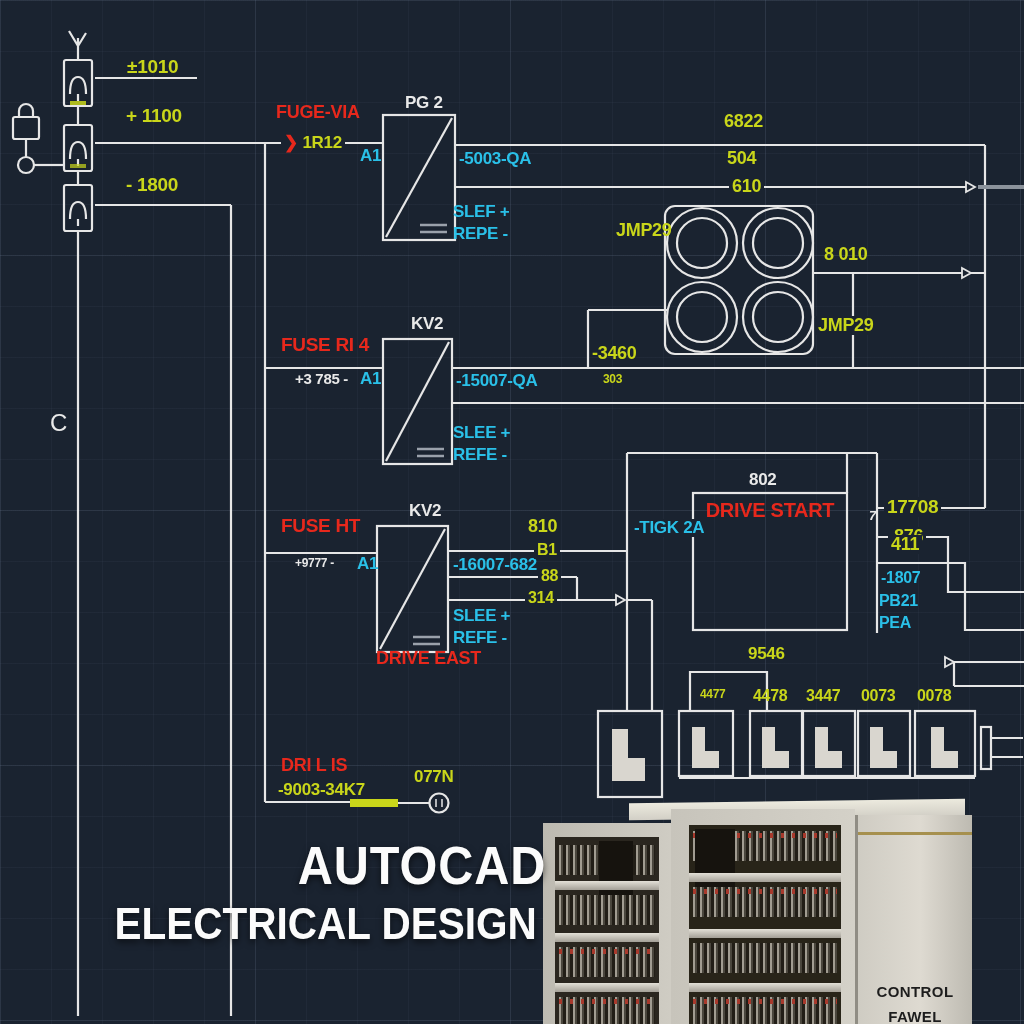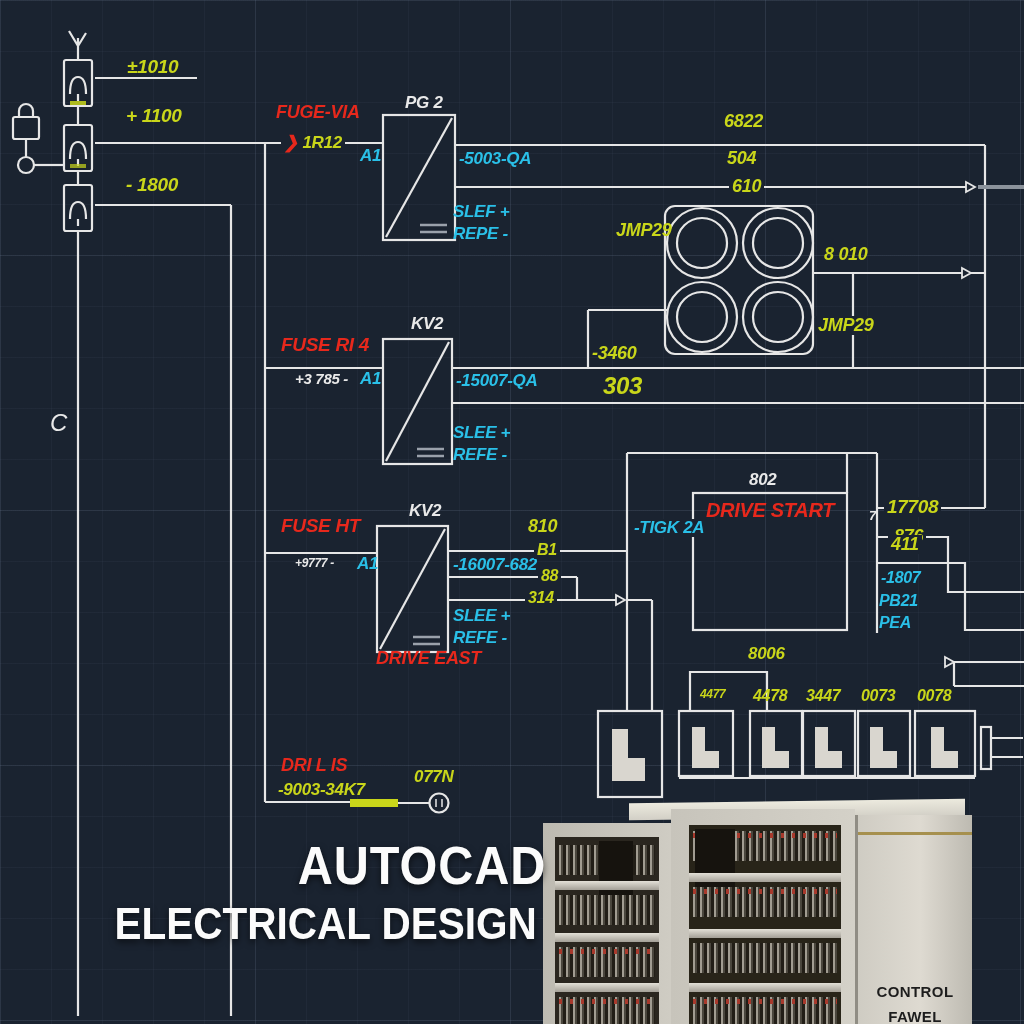--- a/index.html
+++ b/index.html
@@ -6,21 +6,21 @@
   .stage{position:relative;width:1024px;height:1024px;overflow:hidden;
     font-family:"Liberation Sans",sans-serif;
     background-color:#1a2330;
     background-image:
       linear-gradient(rgba(150,170,200,.10) 1px, transparent 1px),
       linear-gradient(90deg, rgba(150,170,200,.10) 1px, transparent 1px),
       linear-gradient(rgba(140,160,190,.05) 1px, transparent 1px),
       linear-gradient(90deg, rgba(140,160,190,.05) 1px, transparent 1px);
     background-size:255px 255px,255px 255px,51px 51px,51px 51px;}
   svg.wires{position:absolute;left:0;top:0;z-index:1;}
-  .lb{position:absolute;z-index:2;font-weight:700;white-space:nowrap;letter-spacing:-.3px;line-height:1.05;font-style:italic;}
+  .lb{position:absolute;z-index:2;font-weight:700;white-space:nowrap;letter-spacing:-.3px;line-height:1.05;}
   .y{color:#c9d61a}.c{color:#2ac0e8}.r{color:#e7281c}.w{color:#e9e9e9}
   .mask{background:#1a2330;padding:0 3px;}
   .title{position:absolute;left:80px;top:834px;width:480px;text-align:right;z-index:4;color:#fbfbfb;font-weight:800;text-shadow:0 3px 8px rgba(0,0,0,.6);}
   .title .t1{display:inline-block;font-size:54px;letter-spacing:1px;transform:scaleX(.9);}
   .title .t2{display:inline-block;font-size:45px;letter-spacing:0;transform:scaleX(.9);margin-top:2px;}
   
   .photo{position:absolute;left:543px;top:795px;width:442px;height:229px;z-index:3;overflow:hidden;}
   .photo *{position:absolute;}
   .p-topslab{left:86px;top:6px;width:336px;height:17px;background:linear-gradient(#eceade,#d2cfc6);transform:skewY(-.8deg);}
   .p-right{left:312px;top:20px;width:114px;height:209px;background:linear-gradient(90deg,#cfccc3,#dedad1 55%,#bdbab1);border-left:3px solid #908d84;}
@@ -175,21 +175,21 @@
   <span class="lb y mask" style="left:815px;top:316px;font-size:18px">JMP29</span>
 
   <span class="lb r" style="left:281px;top:335px;font-size:19px">FUSE RI 4</span>
   <span class="lb w" style="left:295px;top:371px;font-size:15px">+3 785 -</span>
   <span class="lb w" style="left:411px;top:315px;font-size:17px">KV2</span>
   <span class="lb c" style="left:360px;top:370px;font-size:17px">A1</span>
   <span class="lb c" style="left:456px;top:372px;font-size:17px">-15007-QA</span>
   <span class="lb c" style="left:453px;top:424px;font-size:17px">SLEE +</span>
   <span class="lb c" style="left:453px;top:446px;font-size:17px">REFE -</span>
   <span class="lb y" style="left:592px;top:344px;font-size:18px">-3460</span>
-  <span class="lb y" style="left:603px;top:373px;font-size:24px">303</span>
+  <span class="lb y" style="left:603px;top:373px;font-size:12px">303</span>
 
   <span class="lb r" style="left:281px;top:516px;font-size:19px">FUSE HT</span>
   <span class="lb w" style="left:295px;top:557px;font-size:12px">+9777 -</span>
   <span class="lb w" style="left:409px;top:502px;font-size:17px">KV2</span>
   <span class="lb c" style="left:357px;top:555px;font-size:17px">A1</span>
   <span class="lb c" style="left:453px;top:556px;font-size:17px">-16007-682</span>
   <span class="lb c" style="left:453px;top:607px;font-size:17px">SLEE +</span>
   <span class="lb c" style="left:453px;top:629px;font-size:17px">REFE -</span>
   <span class="lb r" style="left:376px;top:649px;font-size:18px">DRIVE EAST</span>
 
@@ -203,21 +203,21 @@
   <span class="lb c mask" style="left:631px;top:519px;font-size:17px">-TIGK 2A</span>
 
   <span class="lb y mask" style="left:884px;top:497px;font-size:19px">17708</span>
   <span class="lb w" style="left:869px;top:509px;font-size:13px;font-style:italic">7</span>
   <span class="lb y mask" style="left:891px;top:527px;font-size:18px">876</span>
   <span class="lb y mask" style="left:888px;top:535px;font-size:18px">411</span>
   <span class="lb c" style="left:881px;top:570px;font-size:16px">-1807</span>
   <span class="lb c" style="left:879px;top:593px;font-size:16px">PB21</span>
   <span class="lb c" style="left:879px;top:615px;font-size:16px">PEA</span>
 
-  <span class="lb y" style="left:748px;top:645px;font-size:17px">8006</span>
+  <span class="lb y" style="left:748px;top:645px;font-size:17px">9546</span>
   <span class="lb y" style="left:700px;top:688px;font-size:12px">4477</span>
   <span class="lb y" style="left:753px;top:688px;font-size:16px">4478</span>
   <span class="lb y" style="left:806px;top:688px;font-size:16px">3447</span>
   <span class="lb y" style="left:861px;top:688px;font-size:16px">0073</span>
   <span class="lb y" style="left:917px;top:688px;font-size:16px">0078</span>
 
   <span class="lb r" style="left:281px;top:756px;font-size:18px">DRI L IS</span>
   <span class="lb y" style="left:278px;top:781px;font-size:17px">-9003-34K7</span>
   <span class="lb y" style="left:414px;top:768px;font-size:17px">077N</span>
 

